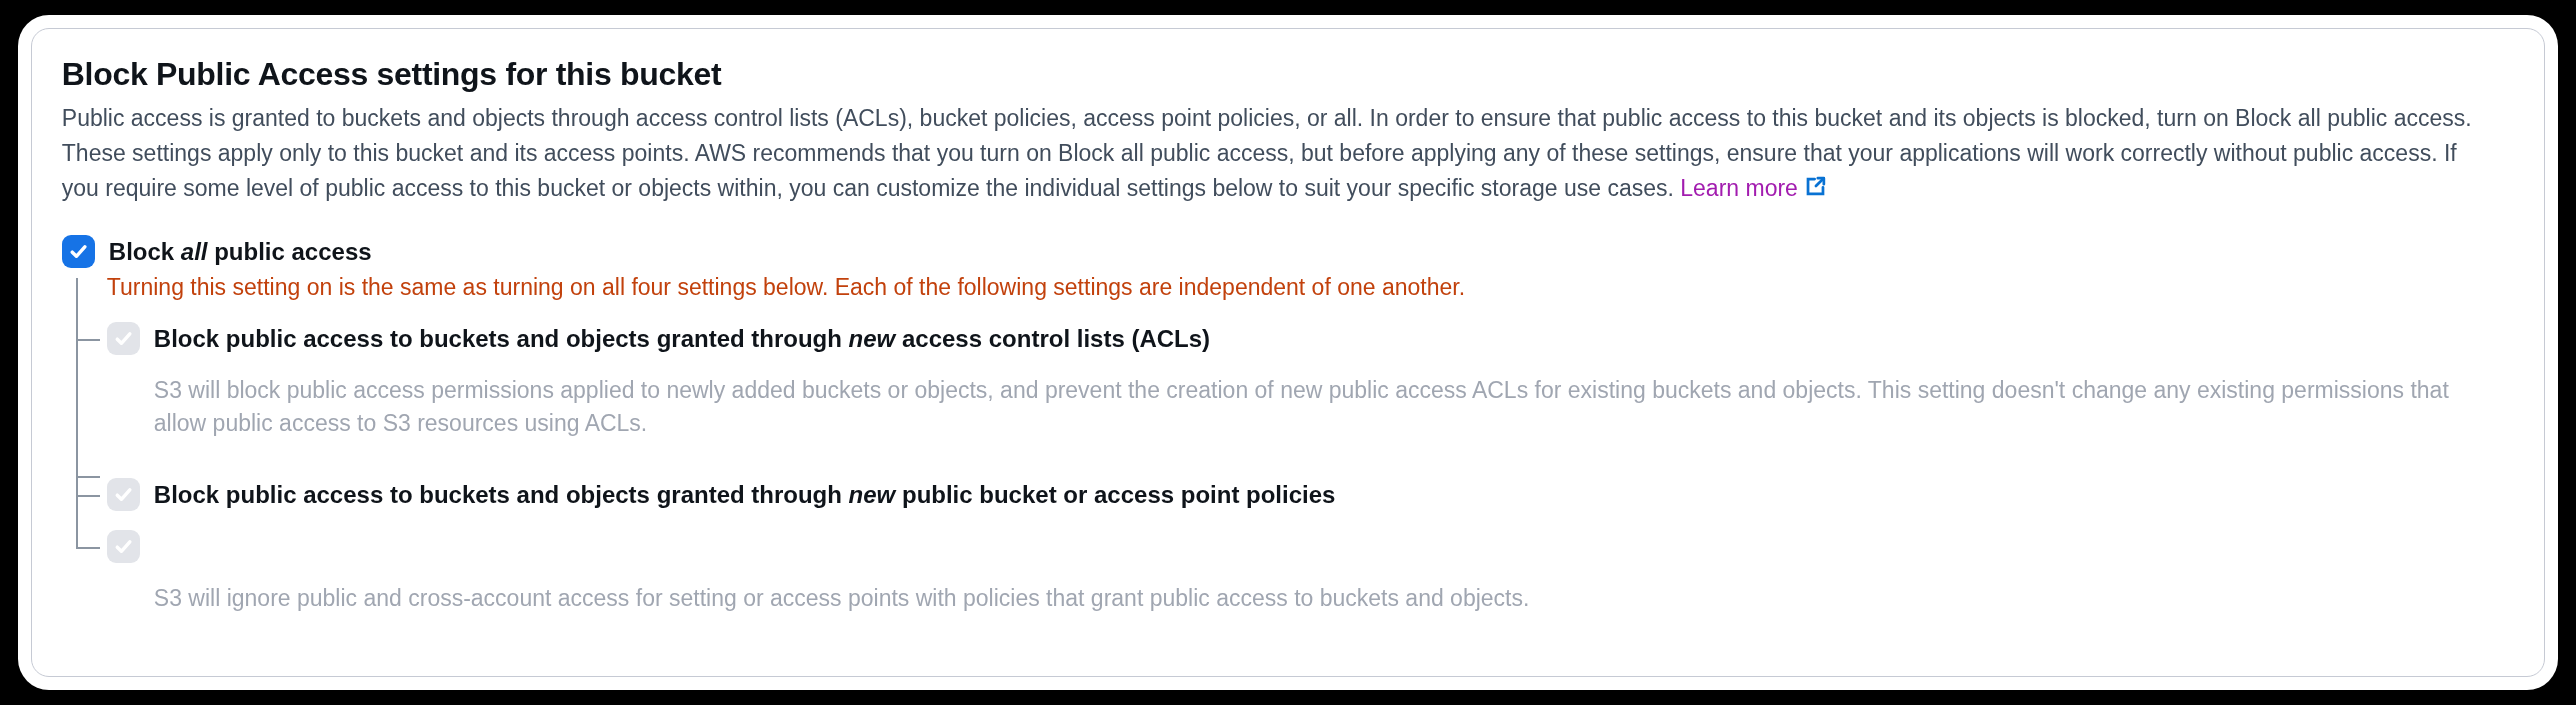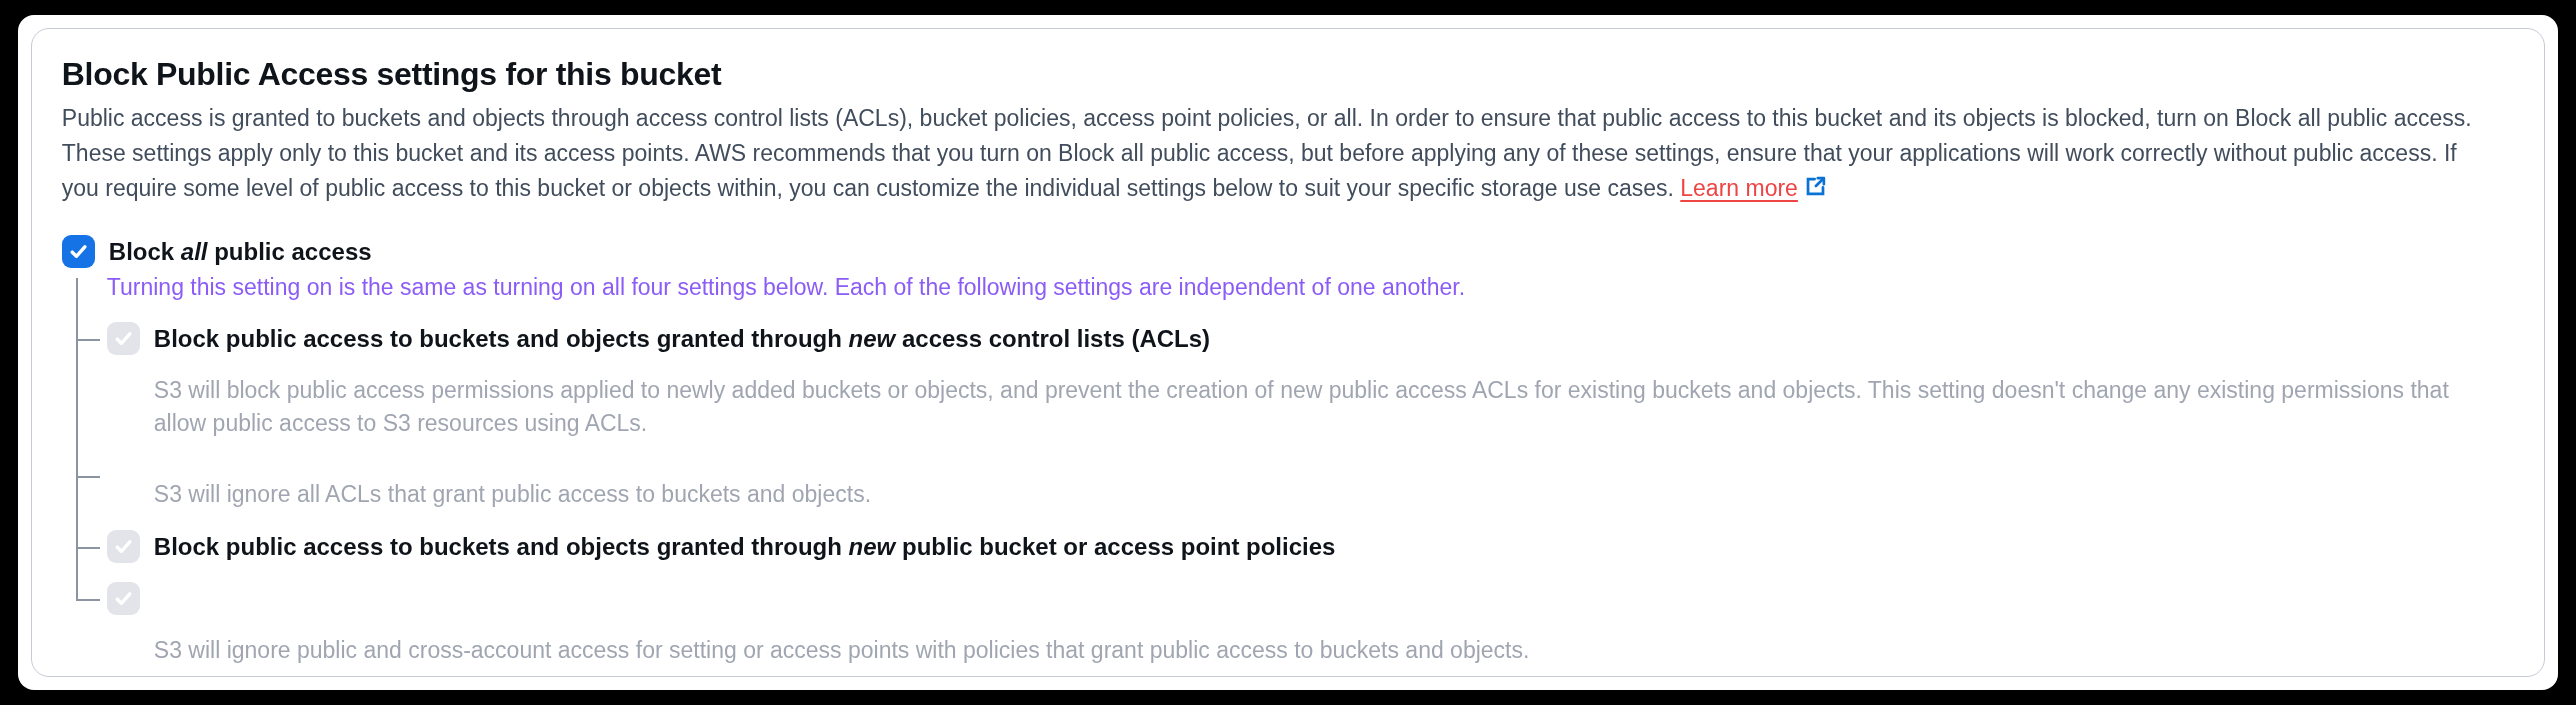--- a/index.html
+++ b/index.html
@@ -7,21 +7,21 @@
   body {
     width: 2576px; height: 705px;
     font-family: "Liberation Sans", "DejaVu Sans", sans-serif;
     position: relative;
     overflow: hidden;
   }
   .card {
     position: absolute;
     left: 18px; top: 15.3px; right: 18px; bottom: 15.3px;
     background: #ffffff;
-    border-radius: 16px;
+    border-radius: 31px;
     padding: 12.8px;
   }
   .panel {
     width: 100%; height: 100%;
     border: 1.3px solid #c6cad4;
     border-radius: 18px;
     background: #ffffff;
     padding: 27px 56px 25.5px 30px;
     overflow: hidden;
   }
@@ -33,22 +33,21 @@
     margin-bottom: 7.7px;
   }
   .panel-desc {
     font-size: 23px;
     line-height: 35px;
     color: #414d5c;
     margin-bottom: 27px;
     max-width: 2474px;
   }
   .learn-more {
-    color: #ef4444;
-    text-decoration: underline;
+    color: #a21caf;
     text-underline-offset: 3.8px;
     cursor: pointer;
     white-space: nowrap;
   }
   .ext-icon { display: inline-block; vertical-align: -1.9px; margin-left: 6.4px; }
 
   
   .cb-row { display: flex; align-items: flex-start; }
   .checkbox {
     flex: none;
@@ -68,21 +67,21 @@
     line-height: 33px;
   }
   .cb-label i { font-weight: 700; }
 
   .note {
     position: relative;
     padding-left: 45px;
     margin-top: 3.8px;
     font-size: 23px;
     line-height: 32px;
-    color: #8b5cf6;
+    color: #c2410c;
   }
   .note::before {
     content: '';
     position: absolute;
     left: 14.7px; top: 6.4px; bottom: -2.6px;
     width: 1.9px;
     background: #8b95a1;
   }
 
   
@@ -150,21 +149,20 @@
               <svg viewBox="0 0 24 24">
                 <path d="M5.5 12.7l4.3 4.3L18.6 7.2" fill="none" stroke="#ffffff" stroke-width="3.6" stroke-linecap="round" stroke-linejoin="round"></path>
               </svg>
             </span>
           <span class="cb-label"><span>Block public access to buckets and objects granted through </span><i>new</i><span> access control lists (ACLs)</span></span>
         </div>
         <div class="sub-desc">S3 will block public access permissions applied to newly added buckets or objects, and prevent the creation of new public access ACLs for existing buckets and objects. This setting doesn't change any existing permissions that allow public access to S3 resources using ACLs.</div>
       </div>
 
       <div class="sub-item">
-        <div class="sub-desc">S3 will ignore all ACLs that grant public access to buckets and objects.</div>
       </div>
 
       <div class="sub-item">
         <div class="cb-row">
           <span class="checkbox disabled">
               <svg viewBox="0 0 24 24">
                 <path d="M5.5 12.7l4.3 4.3L18.6 7.2" fill="none" stroke="#ffffff" stroke-width="3.6" stroke-linecap="round" stroke-linejoin="round"></path>
               </svg>
             </span>
           <span class="cb-label"><span>Block public access to buckets and objects granted through </span><i>new</i><span> public bucket or access point policies</span></span>

